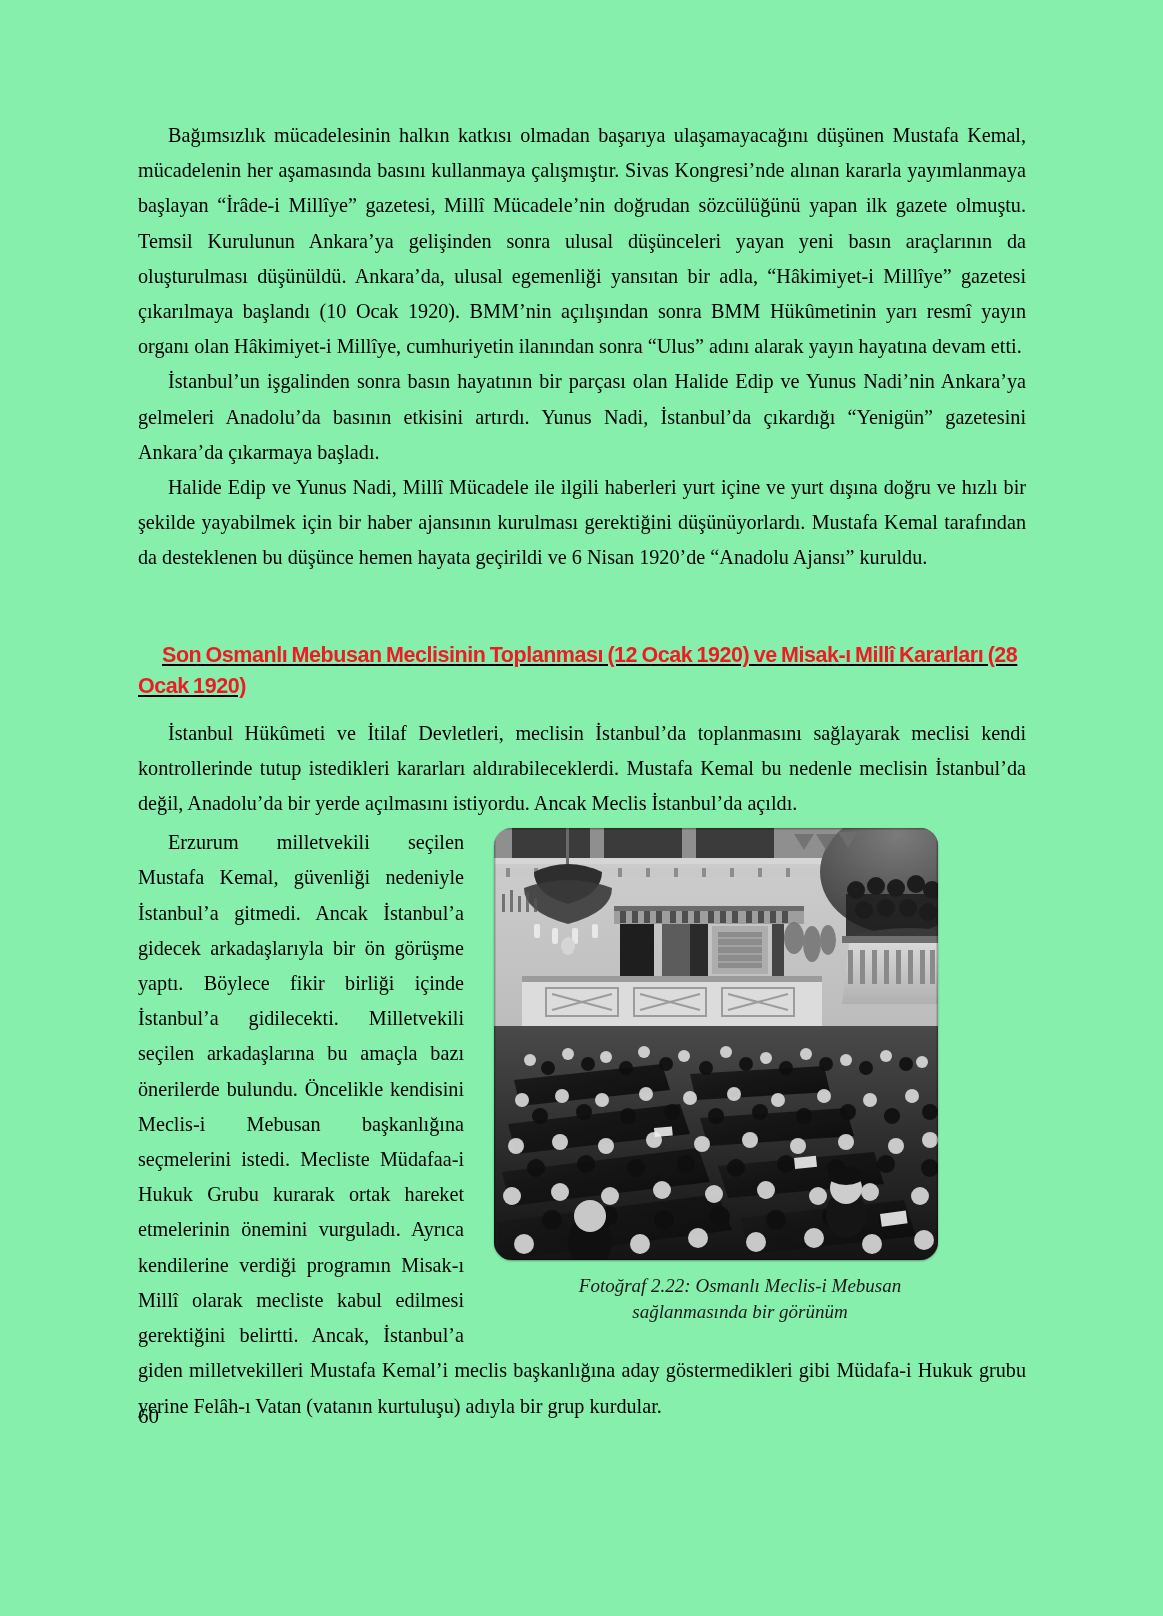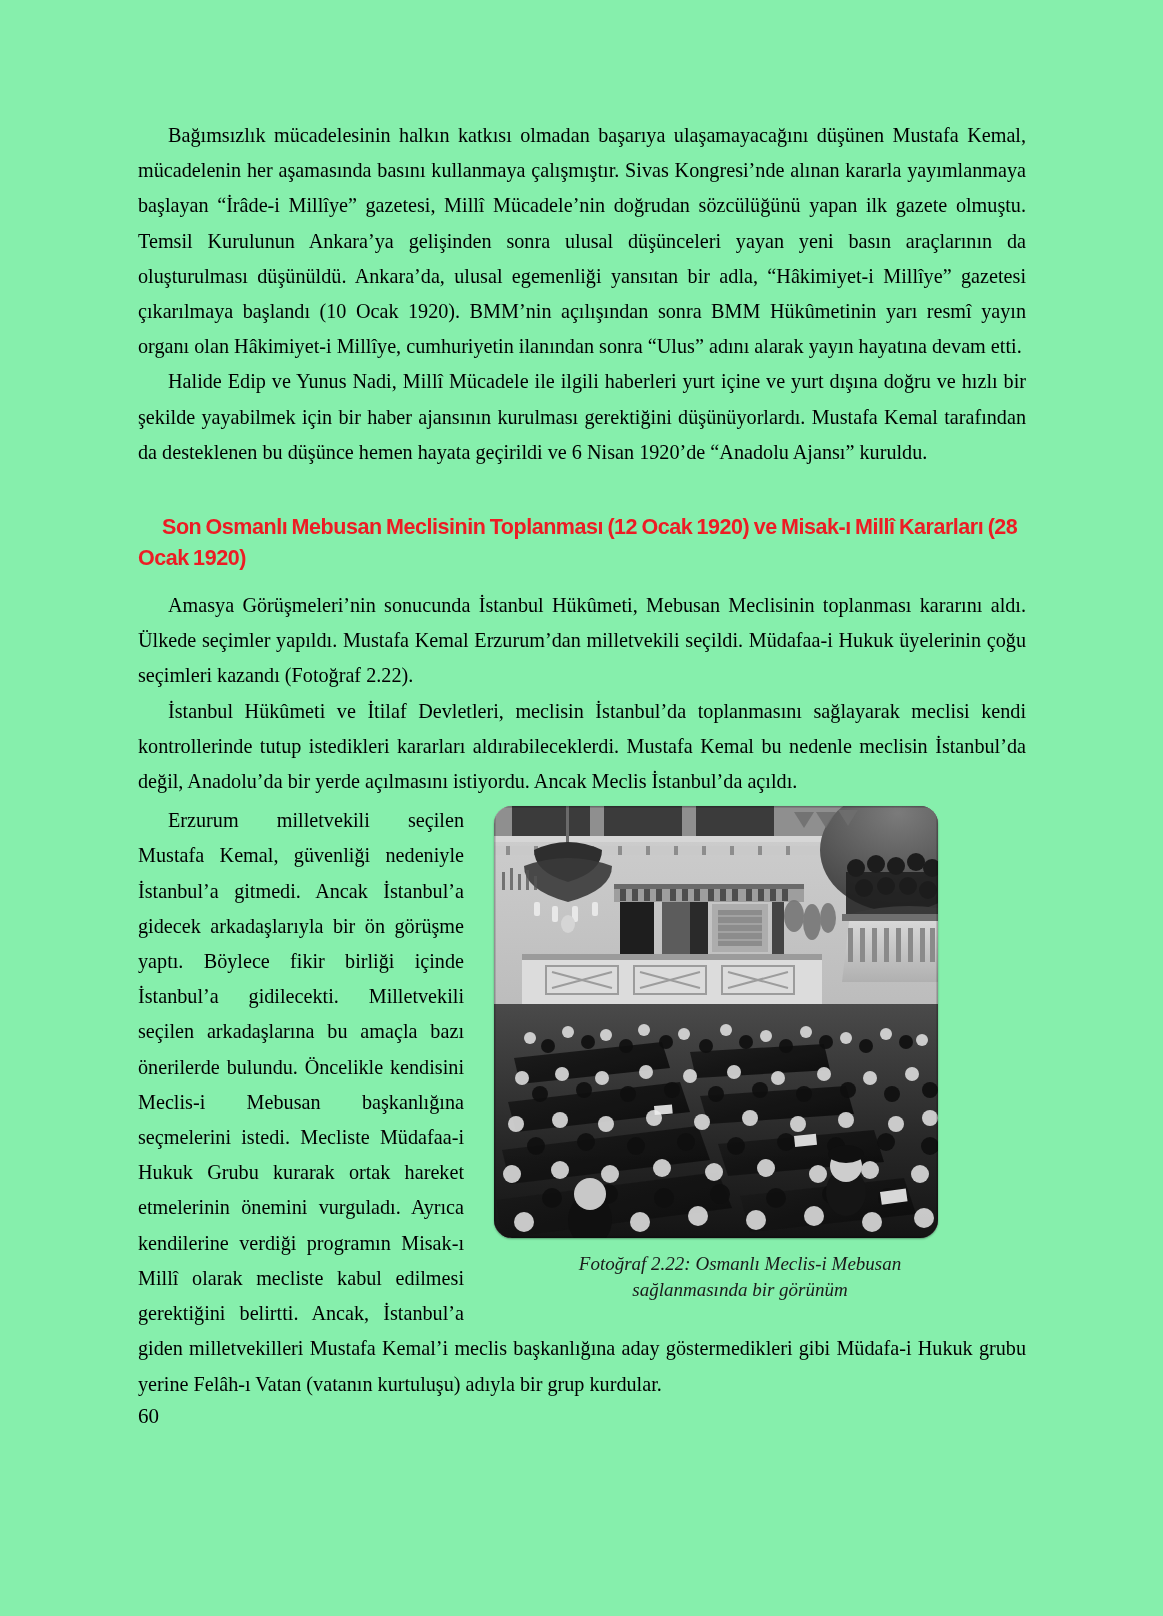--- a/index.html
+++ b/index.html
@@ -37,22 +37,23 @@
     font-size: 21.5px;
     line-height: 31px;
     font-weight: bold;
     color: #ED1C24;
     margin: 0;
     text-indent: 24px;
     letter-spacing: -0.45px;
     word-spacing: -1.2px;
   }
   .heading-block {
-    margin-top: 42px;
+    margin-top: 64px;
     margin-bottom: 14px;
+    text-decoration: underline;
   }
 
   
   .wrap-region {
     position: relative;
     margin-top: 4px;
   }
   .photo-float {
     float: right;
     width: 492px;
@@ -99,27 +100,27 @@
   .clearfix::after { content: ""; display: table; clear: both; }
 </style>
 </head>
 <body>
 
 <div class="page">
 
   <div class="content">
 
     <p class="body-par">Bağımsızlık mücadelesinin halkın katkısı olmadan başarıya ulaşamayacağını düşünen Mustafa Kemal, mücadelenin her aşamasında basını kullanmaya çalışmıştır. Sivas Kongresi’nde alınan kararla yayımlanmaya başlayan “İrâde-i Millîye” gazetesi, Millî Mücadele’nin doğrudan sözcülüğünü yapan ilk gazete olmuştu. Temsil Kurulunun Ankara’ya gelişinden sonra ulusal düşünceleri yayan yeni basın araçlarının da oluşturulması düşünüldü. Ankara’da, ulusal egemenliği yansıtan bir adla, “Hâkimiyet-i Millîye” gazetesi çıkarılmaya başlandı (10 Ocak 1920). BMM’nin açılışından sonra BMM Hükûmetinin yarı resmî yayın organı olan Hâkimiyet-i Millîye, cumhuriyetin ilanından sonra “Ulus” adını alarak yayın hayatına devam etti.</p>
+    <p class="body-par">İstanbul’un işgalinden sonra basın hayatının bir parçası olan Halide Edip ve Yunus Nadi’nin Ankara’ya gelmeleri Anadolu’da basının etkisini artırdı. Yunus Nadi, İstanbul’da çıkardığı “Yenigün” gazetesini Ankara’da çıkarmaya başladı.</p>
     <p class="body-par">Halide Edip ve Yunus Nadi, Millî Mücadele ile ilgili haberleri yurt içine ve yurt dışına doğru ve hızlı bir şekilde yayabilmek için bir haber ajansının kurulması gerektiğini düşünüyorlardı. Mustafa Kemal tarafından da desteklenen bu düşünce hemen hayata geçirildi ve 6 Nisan 1920’de “Anadolu Ajansı” kuruldu.</p>
 
     <div class="heading-block">
       <h2 class="section-heading">Son Osmanlı Mebusan Meclisinin Toplanması (12 Ocak 1920) ve Misak-ı Millî Kararları (28 Ocak 1920)</h2>
     </div>
 
-    <p class="body-par">Amasya Görüşmeleri’nin sonucunda İstanbul Hükûmeti, Mebusan Meclisinin toplanması kararını aldı. Ülkede seçimler yapıldı. Mustafa Kemal Erzurum’dan milletvekili seçildi. Müdafaa-i Hukuk üyelerinin çoğu seçimleri kazandı (Fotoğraf 2.22).</p>
     <p class="body-par">İstanbul Hükûmeti ve İtilaf Devletleri, meclisin İstanbul’da toplanmasını sağlayarak meclisi kendi kontrollerinde tutup istedikleri kararları aldırabileceklerdi. Mustafa Kemal bu nedenle meclisin İstanbul’da değil, Anadolu’da bir yerde açılmasını istiyordu. Ancak Meclis İstanbul’da açıldı.</p>
 
     <div class="wrap-region clearfix">
 
       <figure class="photo-float">
         <div class="photo-frame">
           <svg viewBox="0 0 444 432" preserveAspectRatio="none">
             <defs>
               <linearGradient id="wallg" x1="0" y1="0" x2="0" y2="1">
                 <stop offset="0%" stop-color="#cfcfcf"></stop>

